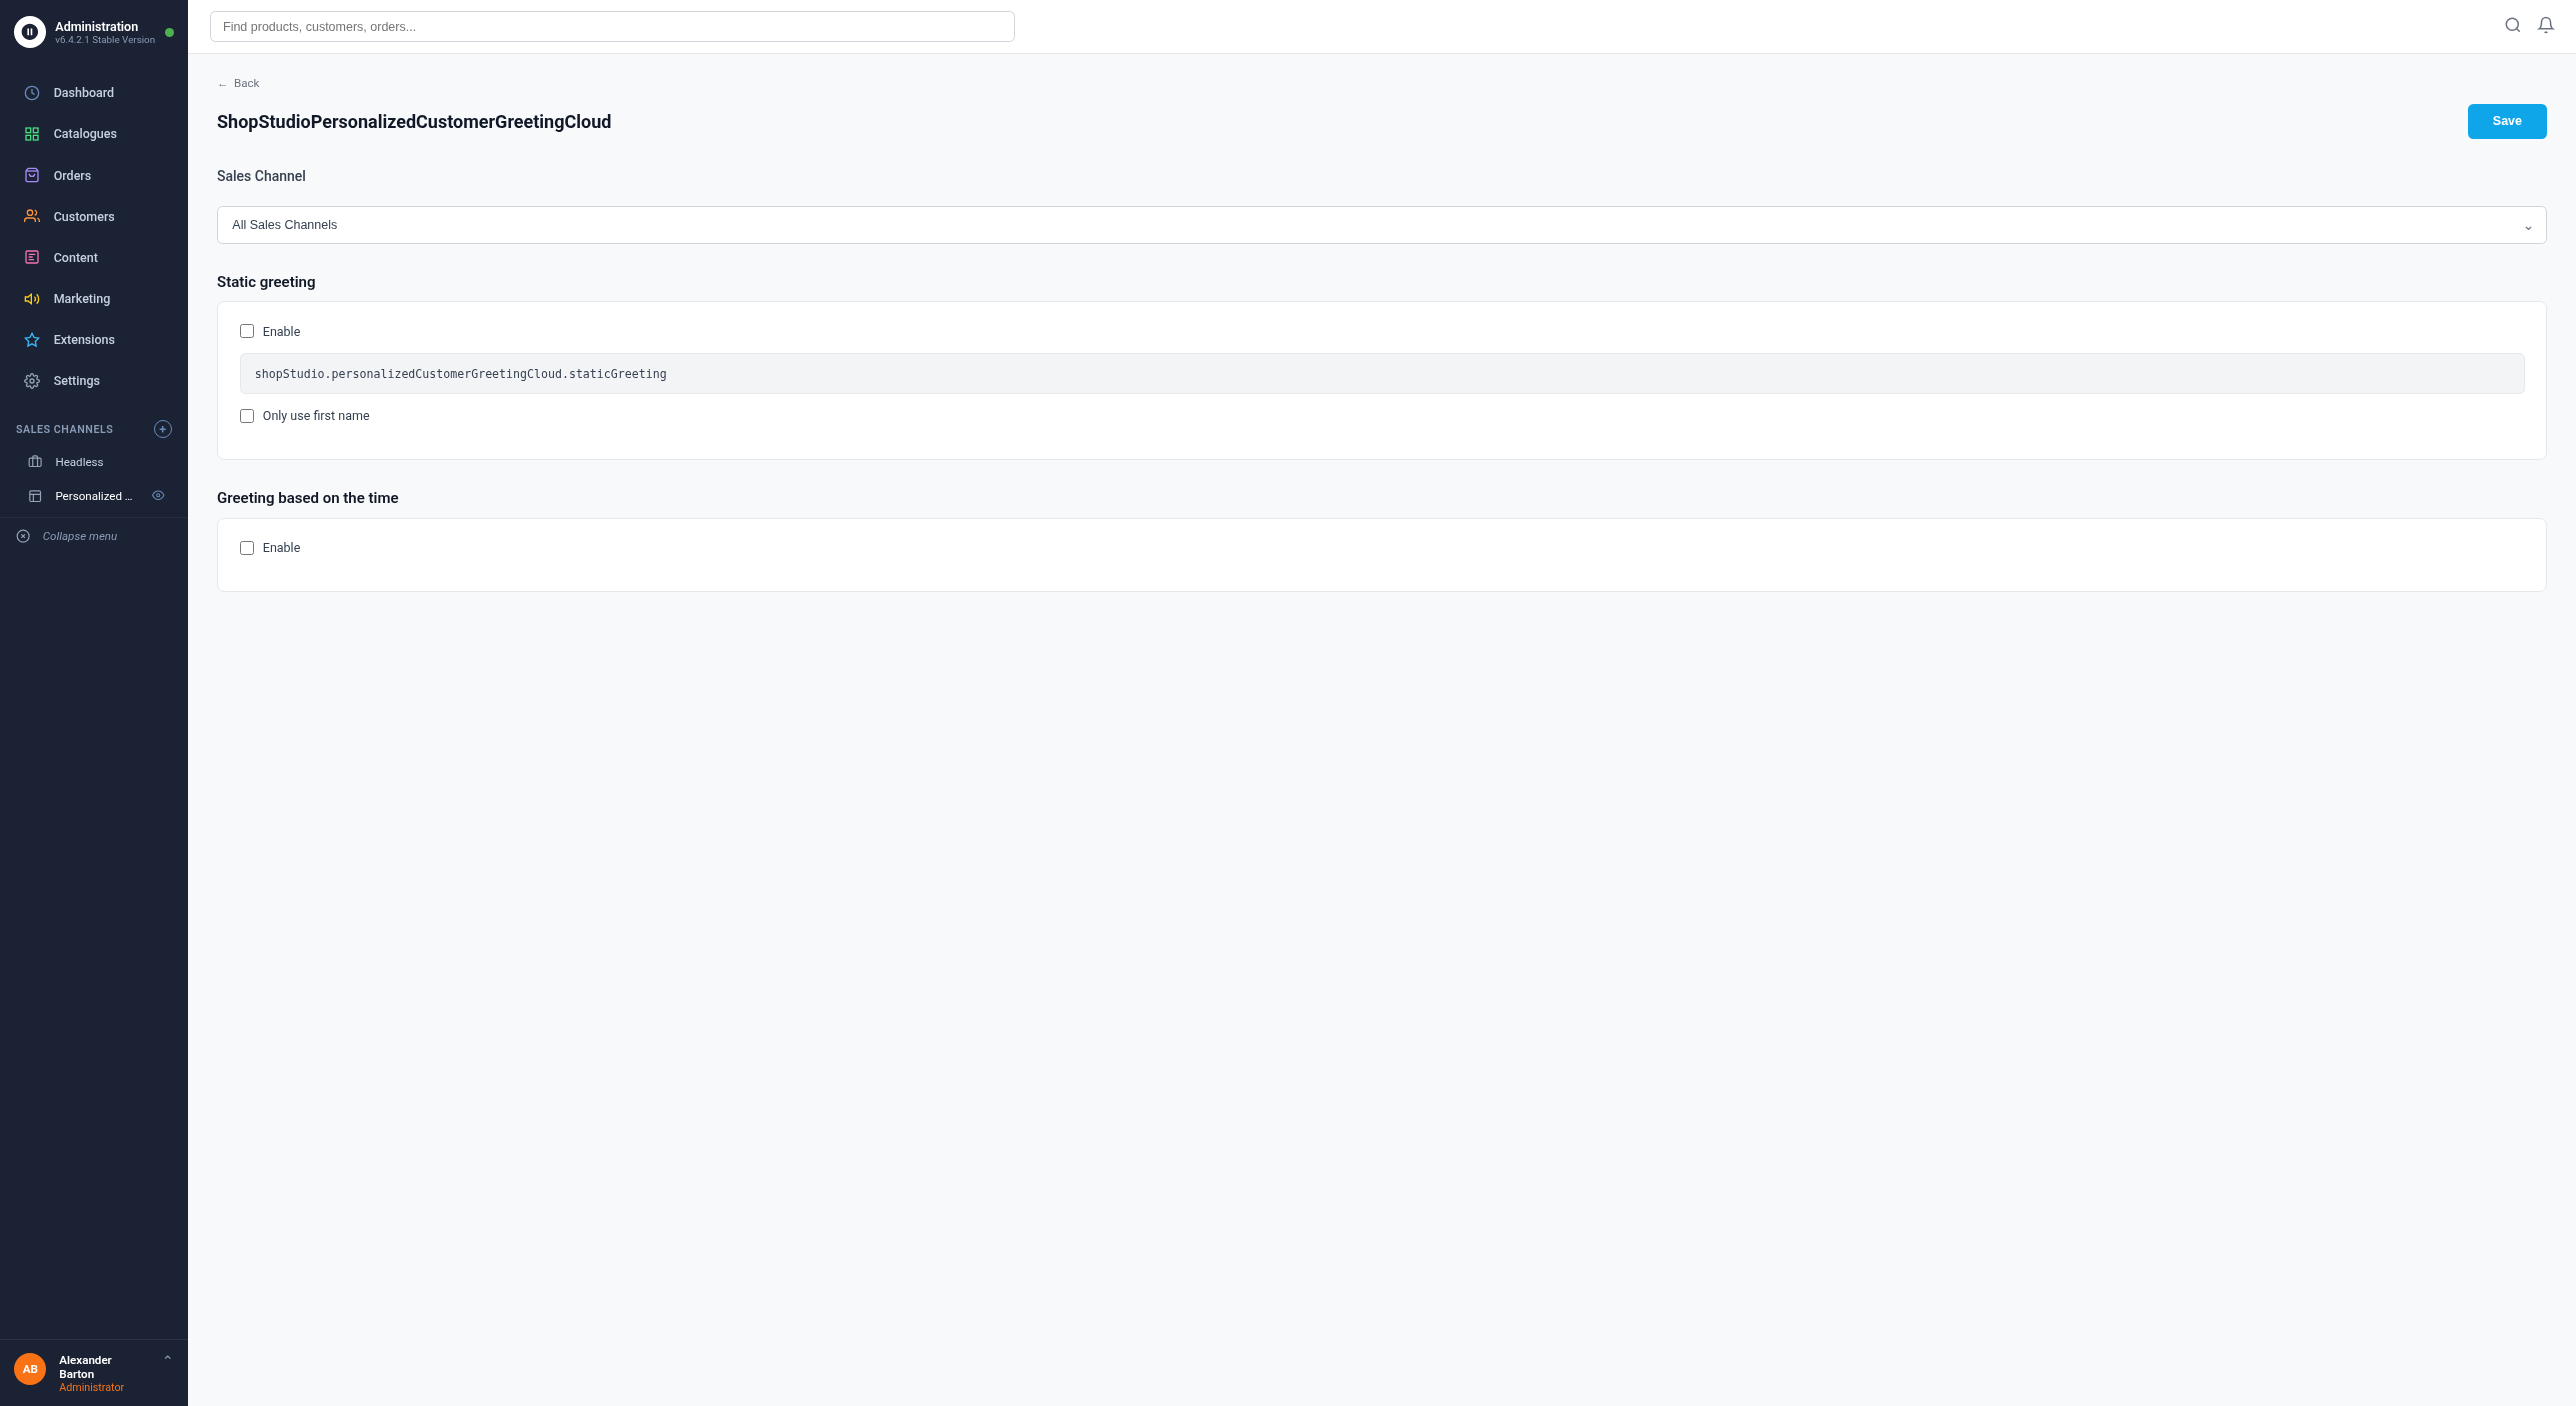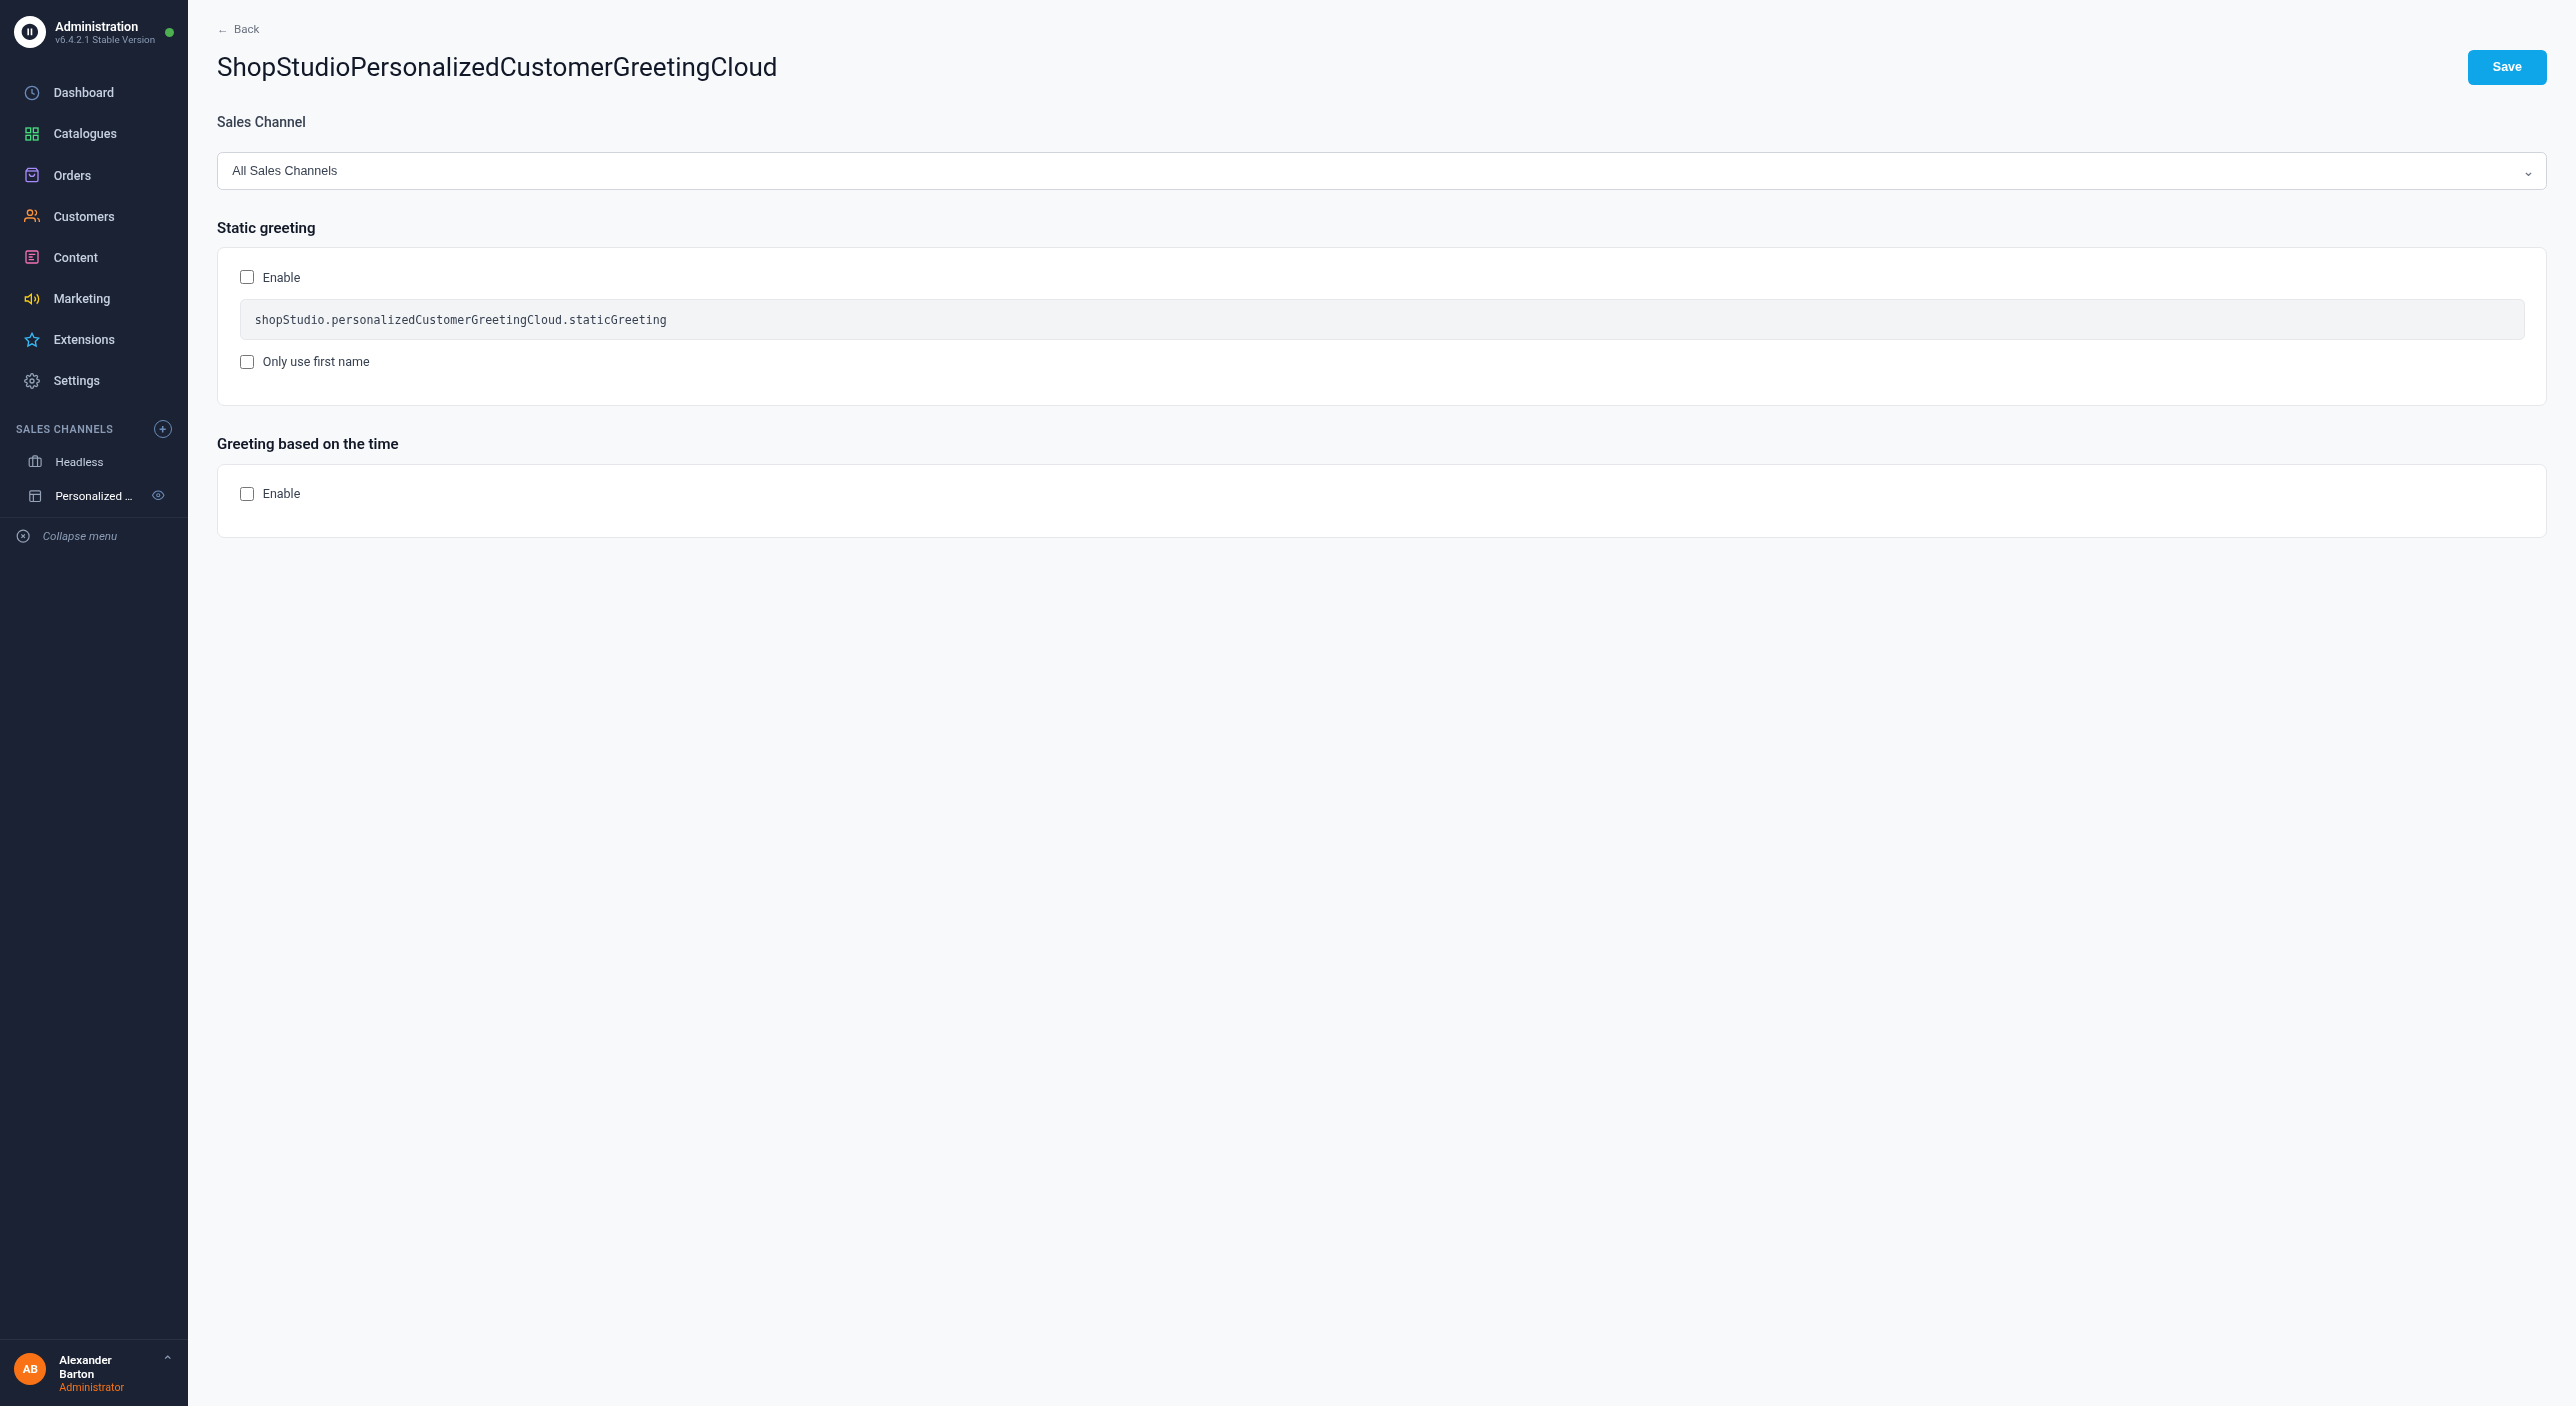--- a/index.html
+++ b/index.html
@@ -152,21 +152,21 @@
       display: flex; align-items: center; gap: 5.4px;
       color: #6b7280; font-size: 11.6px; cursor: pointer; margin-bottom: 14.3px;
     }
 
     .page-header {
       display: flex; align-items: center; justify-content: space-between;
       margin-bottom: 29px;
     }
 
     .page-title {
-      font-size: 26px; font-weight: 400; color: #111827;
+      font-size: 18px; font-weight: 700; color: #111827;
     }
 
     .save-btn {
       background: #0ea5e9; color: #fff; border: none;
       padding: 10.7px 25px; border-radius: 5.4px; font-size: 12.5px; font-weight: 600;
       cursor: pointer;
     }
 
     .form-section { margin-bottom: 29px; }
 
@@ -368,20 +368,39 @@
     </div>
     <div class="user-info">
       <div class="user-name">Alexander Barton</div>
       <div class="user-role">Administrator</div>
     </div>
     <div class="user-chevron">⌃</div>
   </div>
 </div>
 
 <div class="main">
+  <div class="top-bar">
+    <div class="search-box">
+      <input type="text" placeholder="Find products, customers, orders..." style="">
+    </div>
+    <div class="top-bar-icons">
+      <div class="top-bar-icon">
+        <svg width="18" height="18" viewBox="0 0 24 24" fill="none" stroke="#6b7280" stroke-width="2">
+          <circle cx="11" cy="11" r="8"></circle>
+            <path d="M21 21l-4.35-4.35"></path>
+        </svg>
+      </div>
+      <div class="top-bar-icon">
+        <svg width="18" height="18" viewBox="0 0 24 24" fill="none" stroke="#6b7280" stroke-width="2">
+          <path d="M18 8A6 6 0 006 8c0 7-3 9-3 9h18s-3-2-3-9"></path>
+            <path d="M13.73 21a2 2 0 01-3.46 0"></path>
+        </svg>
+      </div>
+    </div>
+  </div>
 
   <div class="content">
     <div class="back-link">
       <span>←</span>
       <span>Back</span>
     </div>
 
     <div class="page-header">
       <h1 class="page-title">ShopStudioPersonalizedCustomerGreetingCloud</h1>
       <button class="save-btn">Save</button>

